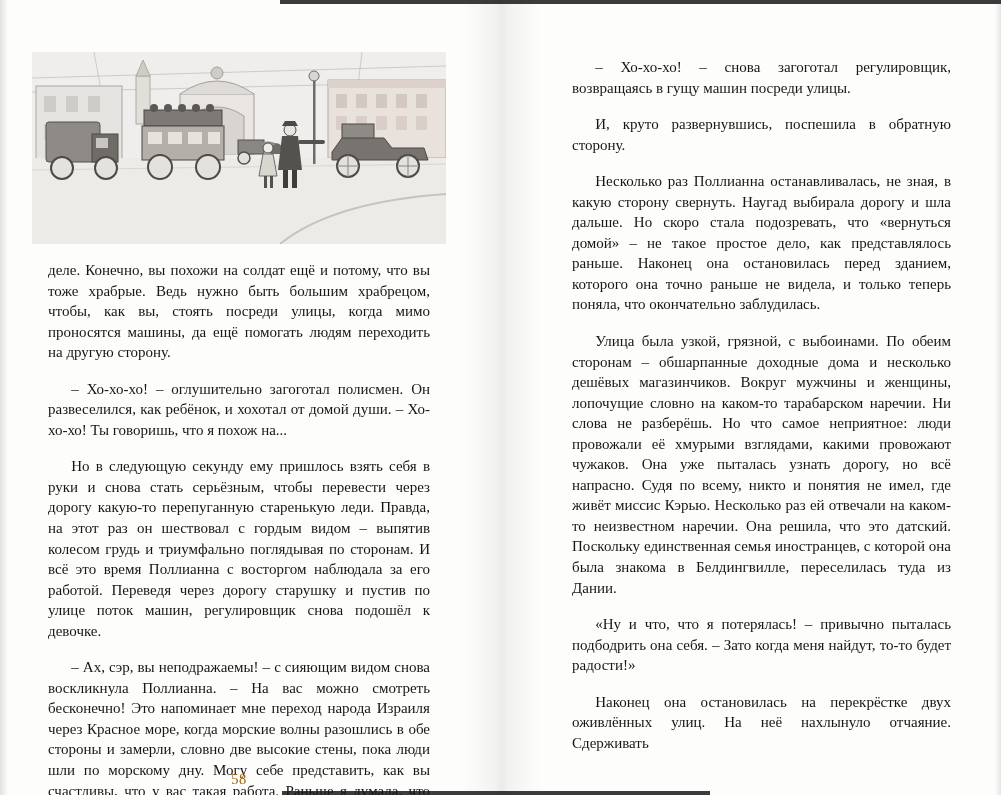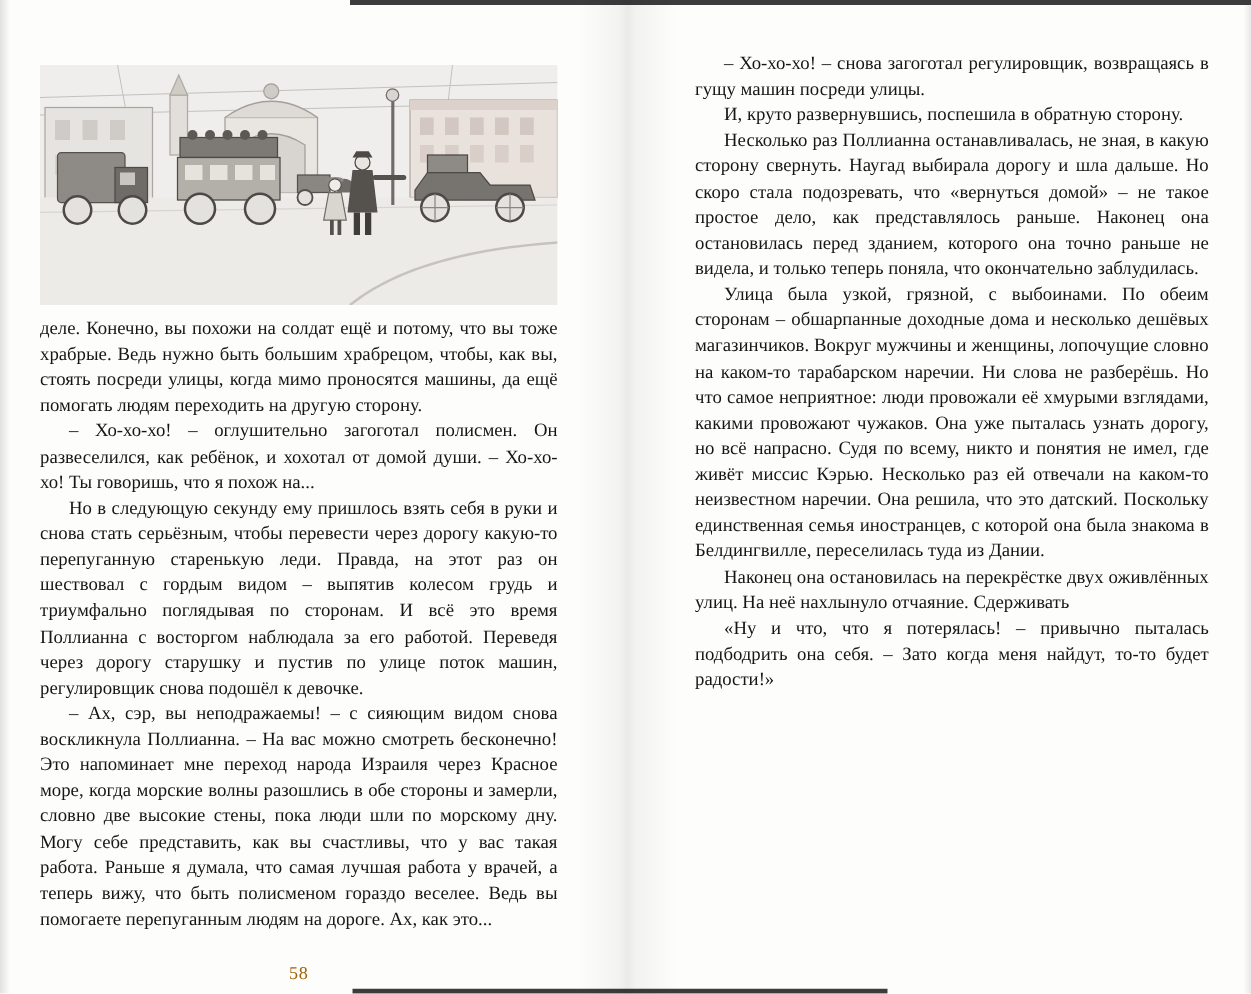--- a/index.html
+++ b/index.html
@@ -13,21 +13,21 @@
   .edge-right{position:absolute;right:0;top:0;width:6px;height:100%;
               background:linear-gradient(270deg,#e7e6e4,#fdfdfc);}
   .gutter-shadow{position:absolute;left:462px;top:0;width:80px;height:100%;
                  background:linear-gradient(90deg,rgba(0,0,0,0) 0%,rgba(0,0,0,0.045) 42%,
                  rgba(0,0,0,0.075) 50%,rgba(0,0,0,0.045) 58%,rgba(0,0,0,0) 100%);}
   .page{position:absolute;top:0;height:795px;}
   .page-left{left:32px;width:414px;}
   .page-right{left:556px;width:411px;}
   figure.illus{margin:52px 0 9px 0;padding:0;height:192px;width:414px;}
   figure.illus svg{display:block;width:100%;height:100%;}
-  .text p{margin:0;font-size:15px;line-height:20.55px;text-align:justify;
+  .text p{margin:16px;font-size:15px;line-height:20.55px;text-align:justify;
           hyphens:auto;-webkit-hyphens:auto;}
   .text p.indent{text-indent:1.55em;}
   .page-right .text{padding-top:41px;}
   .pagenum{position:absolute;bottom:7px;left:0;width:100%;text-align:center;
            font-size:14.5px;letter-spacing:.5px;color:#a16207;}
 </style>
 </head>
 <body>
 
 <div class="spread">
@@ -166,19 +166,19 @@
 
     <div class="pagenum">58</div>
   </div>
 
   <div class="page page-right">
     <div class="text">
       <p class="indent">– Хо-хо-хо! – снова загоготал регулировщик, возвращаясь в гущу машин посреди улицы.</p>
       <p class="indent">И, круто развернувшись, поспешила в обратную сторону.</p>
       <p class="indent">Несколько раз Поллианна останавливалась, не зная, в какую сторону свернуть. Наугад выбирала дорогу и шла дальше. Но скоро стала подозревать, что «вернуться домой» – не такое простое дело, как представлялось раньше. Наконец она остановилась перед зданием, которого она точно раньше не видела, и только теперь поняла, что окончательно заблудилась.</p>
       <p class="indent">Улица была узкой, грязной, с выбоинами. По обеим сторонам – обшарпанные доходные дома и несколько дешёвых магазинчиков. Вокруг мужчины и женщины, лопочущие словно на каком-то тарабарском наречии. Ни слова не разберёшь. Но что самое неприятное: люди провожали её хмурыми взглядами, какими провожают чужаков. Она уже пыталась узнать дорогу, но всё напрасно. Судя по всему, никто и понятия не имел, где живёт миссис Кэрью. Несколько раз ей отвечали на каком-то неизвестном наречии. Она решила, что это датский. Поскольку единственная семья иностранцев, с которой она была знакома в Белдингвилле, переселилась туда из Дании.</p>
+      <p class="indent">«Ну и что, что я потерялась! – привычно пыталась подбодрить она себя. – Зато когда меня найдут, то-то будет радости!»</p>
       <p class="indent">Наконец она остановилась на перекрёстке двух оживлённых улиц. На неё нахлынуло отчаяние. Сдерживать</p>
-      <p class="indent">«Ну и что, что я потерялась! – привычно пыталась подбодрить она себя. – Зато когда меня найдут, то-то будет радости!»</p>
     </div>
 
   </div>
 
 </div>
 
 </body></html>

